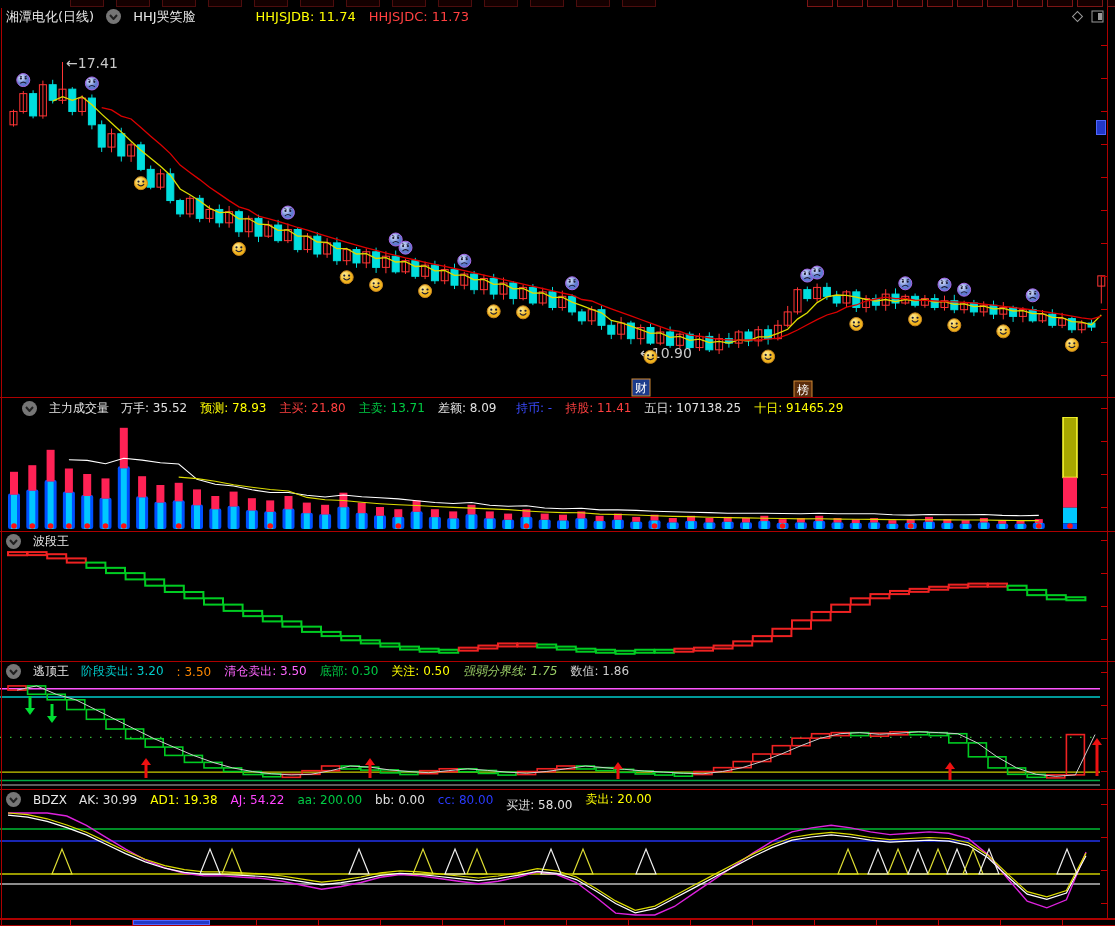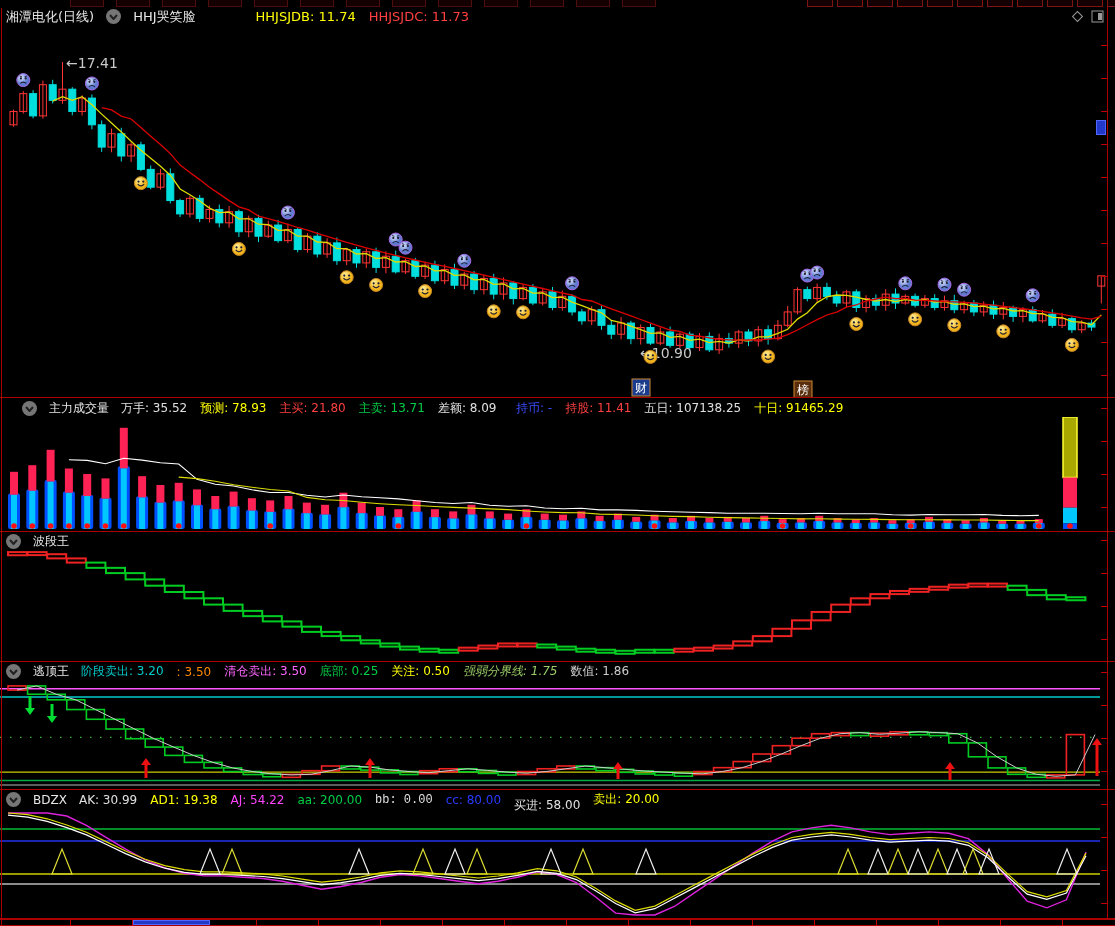--- a/index.html
+++ b/index.html
@@ -806,21 +806,21 @@
     <span class="chev">
       <svg width="9" height="6" style="position:static;">
           <polyline points="1,1 4.5,5 8,1" stroke="#222" stroke-width="2" fill="none"></polyline>
         </svg>
     </span>
     <span style="color:#e8e8e8;">逃顶王</span>
     <span class="fields" id="taoFields">
         <span style="color: rgb(0, 204, 204);">阶段卖出: 3.20</span>
         <span style="color: rgb(255, 136, 0);">: 3.50</span>
         <span style="color: rgb(255, 102, 255);">清仓卖出: 3.50</span>
-        <span style="color: rgb(0, 204, 68);">底部: 0.25</span>
+        <span style="color: rgb(0, 204, 68);">底部: 0.30</span>
         <span style="color: rgb(255, 255, 0);">关注: 0.50</span>
         <span style="color: rgb(153, 204, 102); font-style: italic;">强弱分界线: 1.75</span>
         <span style="color: rgb(204, 204, 204);">数值: 1.86</span>
       </span>
   </div>
   <svg id="taoChart" width="1108" height="106" style="left:0;top:682px;">
       <line x1="0" y1="6.700000000000003" x2="1100" y2="6.700000000000003" stroke="#ff55ff" stroke-width="1.4"></line>
       <line x1="0" y1="15.039999999999992" x2="1100" y2="15.039999999999992" stroke="#00cccc" stroke-width="1.4"></line>
       <line x1="0" y1="55.35" x2="1100" y2="55.35" stroke="#33bb33" stroke-width="1.4" stroke-dasharray="1.5 8.5"></line>
       <line x1="0" y1="90.1" x2="1100" y2="90.1" stroke="#cccc00" stroke-width="1.4"></line>
@@ -904,21 +904,21 @@
       <svg width="9" height="6" style="position:static;">
           <polyline points="1,1 4.5,5 8,1" stroke="#222" stroke-width="2" fill="none"></polyline>
         </svg>
     </span>
     <span style="color:#e8e8e8;">BDZX</span>
     <span class="fields" id="bdzxFields">
         <span style="color: rgb(224, 224, 224);">AK: 30.99</span>
         <span style="color: rgb(255, 255, 0);">AD1: 19.38</span>
         <span style="color: rgb(255, 68, 255);">AJ: 54.22</span>
         <span style="color: rgb(0, 204, 68);">aa: 200.00</span>
-        <span style="color: rgb(224, 224, 224); font-family: Liberation Mono, monospace;">bb: 0.00</span>
+        <span style="color: rgb(224, 224, 224);">bb: 0.00</span>
         <span style="color: rgb(42, 58, 255);">cc: 80.00</span>
         <span style="color: rgb(224, 224, 224); margin-top: 12px;">买进: 58.00</span>
         <span style="color: rgb(255, 255, 0);">卖出: 20.00</span>
       </span>
   </div>
   <svg id="bdzxChart" width="1108" height="110" style="left:0;top:808px;">
       <line x1="0" y1="21" x2="1100" y2="21" stroke="#00bb33" stroke-width="1.4"></line>
       <line x1="0" y1="33" x2="1100" y2="33" stroke="#2233ee" stroke-width="1.4"></line>
       <line x1="0" y1="66" x2="1100" y2="66" stroke="#cccc00" stroke-width="1.4"></line>
       <line x1="0" y1="76" x2="1100" y2="76" stroke="#bbbbbb" stroke-width="1.4"></line>

